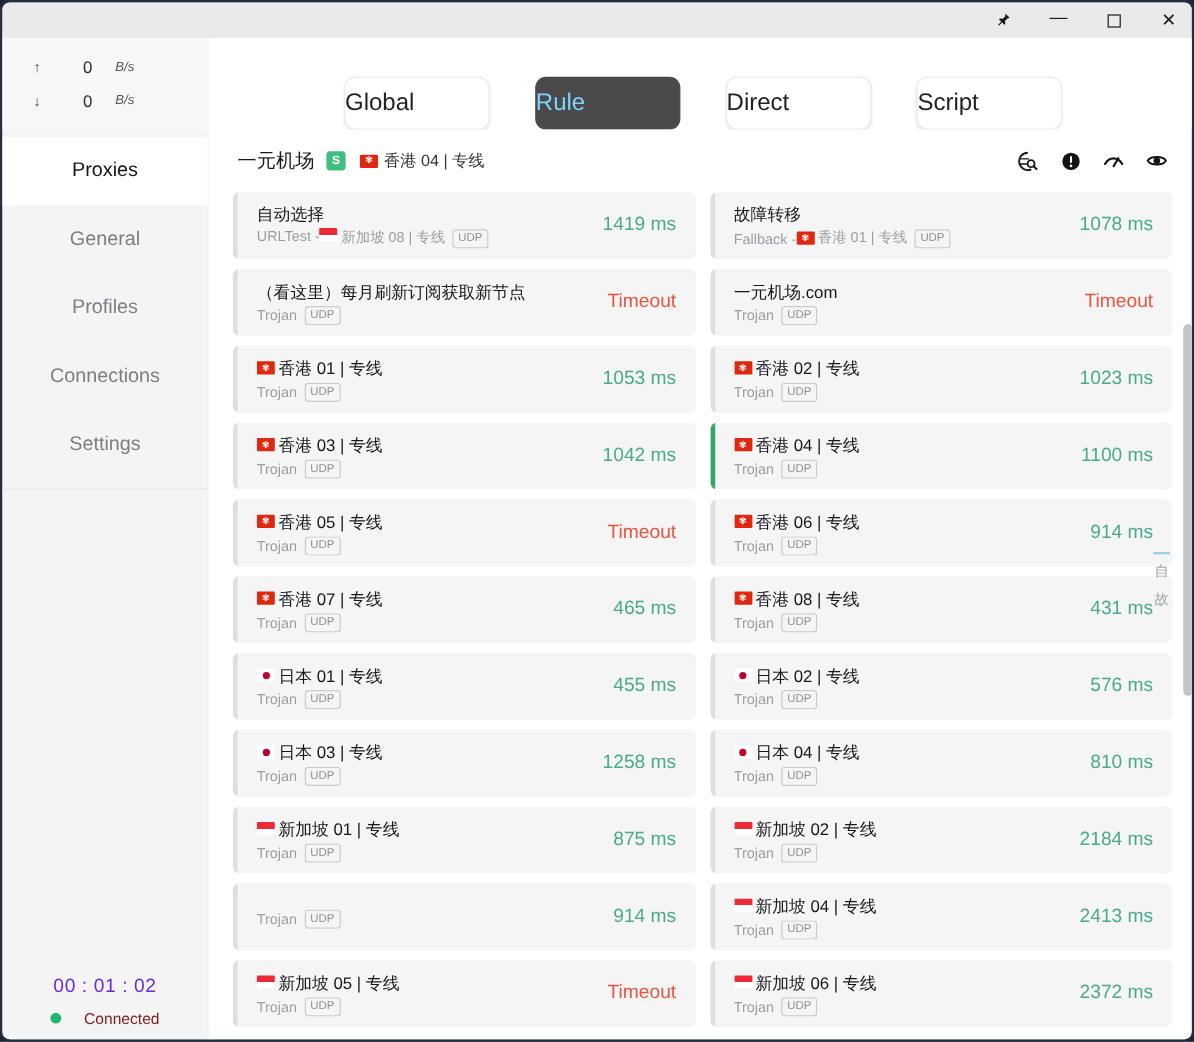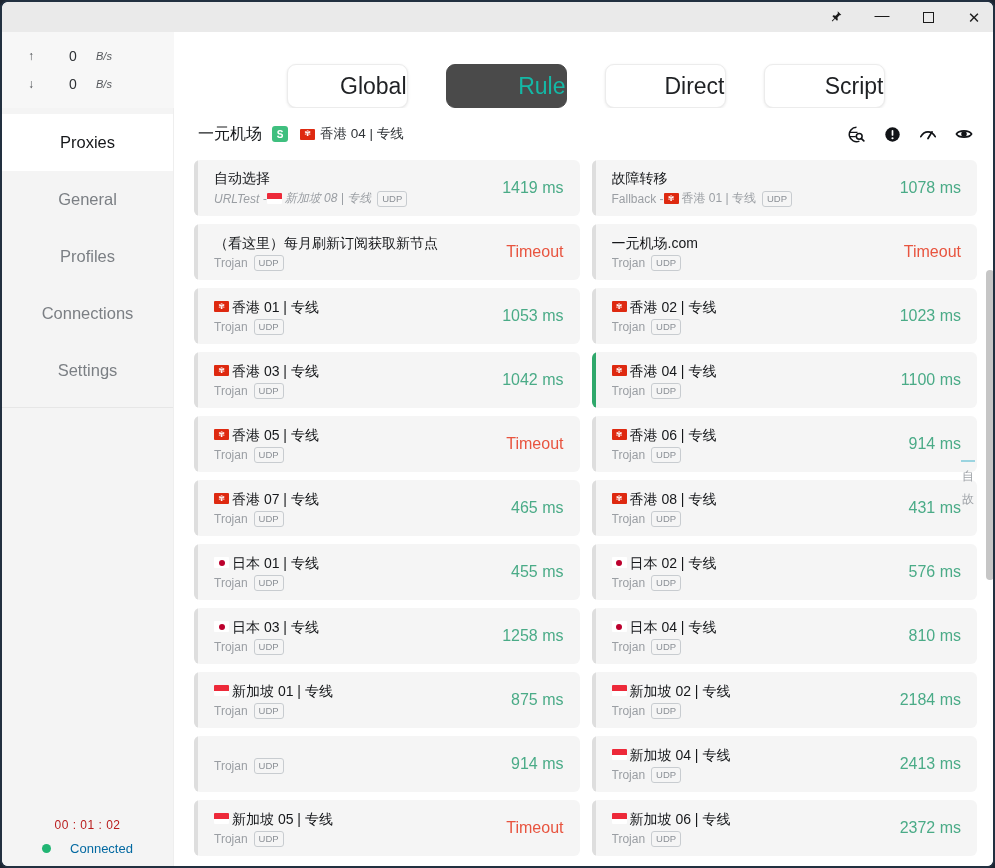--- a/index.html
+++ b/index.html
@@ -68,27 +68,27 @@
     display: flex; align-items: center; justify-content: center;
     gap: 38px;
     background: #ffffff;
   }
   .mode-btn {
     width: 121px; height: 44px;
     border-radius: 9px;
     background: #ffffff;
     border: 1px solid #ececec;
     box-shadow: 0 1px 3px rgba(0,0,0,0.10);
-    display: flex; align-items: center; justify-content: flex-end;
-    font-size: 23px; color: #1f2124;
+    display: flex; align-items: center; justify-content: flex-start;
+    font-size: 20px; color: #1f2124;
     cursor: pointer; user-select: none; margin-top: 32px;
   }
   .mode-btn.active {
     background: #4a4a4a;
-    color: #14b8a6;
+    color: #7dd3fc;
     border-color: #4a4a4a;
     box-shadow: none;
   }
 
   
   .sidebar {
     position: absolute; top: 106px; left: 0;
     width: 172px; height: 762px;
     background: #f4f4f4;
     border-right: 1px solid #eeeeee;
@@ -107,27 +107,27 @@
   }
   .nav-divider {
     height: 1px; background: #e6e6e6;
     margin: 8px 0 0 0;
   }
   .sidebar-spacer { flex: 1; }
   .status-area {
     padding-bottom: 14px;
     display: flex; flex-direction: column; align-items: center; gap: 9px;
   }
-  .uptime { font-size: 12px; color: #b91c1c; letter-spacing: 0.5px; }
+  .uptime { font-size: 16px; color: #6d28d9; letter-spacing: 0.5px; }
   .conn-row { display: flex; align-items: center; gap: 7px; }
   .conn-dot {
     width: 9px; height: 9px; border-radius: 50%;
     background: #21b573;
   }
-  .conn-label { font-size: 13px; color: #0369a1; margin-left: 12px; }
+  .conn-label { font-size: 13px; color: #7f1d1d; margin-left: 12px; }
 
   
   .main {
     position: absolute; top: 106px; left: 172px;
     width: 823px; height: 762px;
     background: #ffffff;
   }
   .group-header {
     height: 52px;
     display: flex; align-items: center;
@@ -392,21 +392,21 @@
     </div>
 
     <div class="grid-wrap">
       <div class="grid" id="grid">
           <div class="card">
             <div class="card-text">
               <div class="card-name">
                 <span>自动选择</span>
               </div>
               <div class="card-sub">
-                <span style="display: flex; align-items: center; font-style: italic;">
+                <span style="display: flex; ">
                   <span>URLTest - </span>
                   <span class="flag flag-sg"></span>
                   <span>新加坡 08 | 专线</span>
                 </span>
                 <span class="udp-tag">UDP</span>
               </div>
             </div>
             <div class="latency ok">1419 ms</div>
           </div>
           <div class="card">

